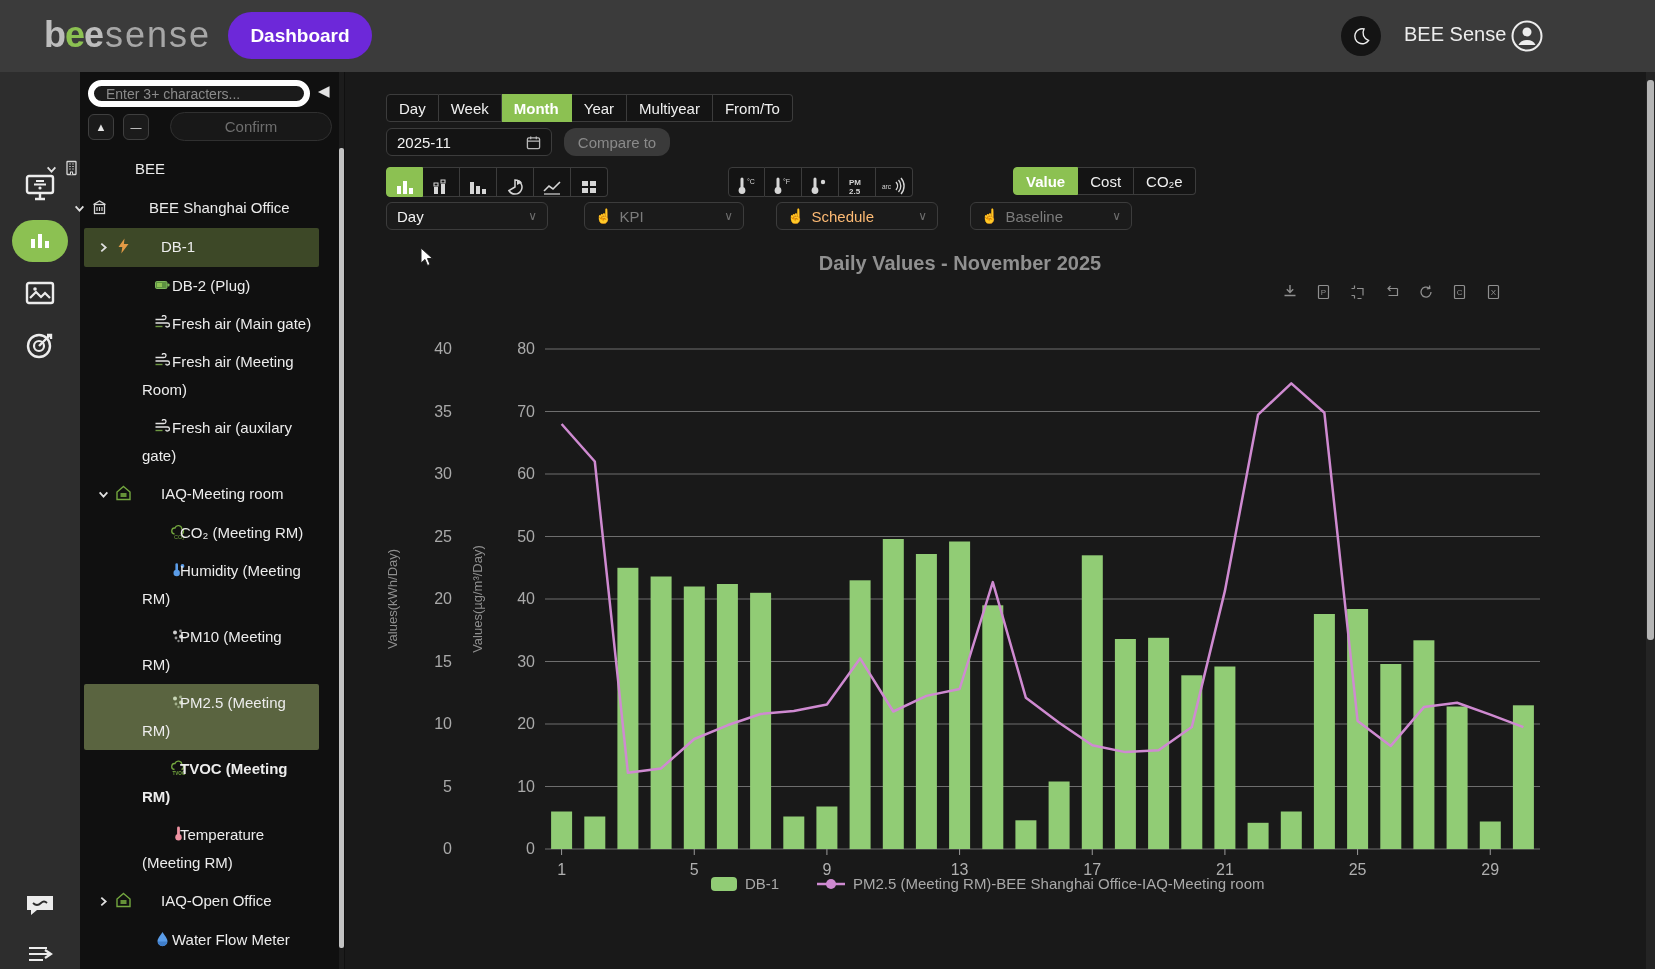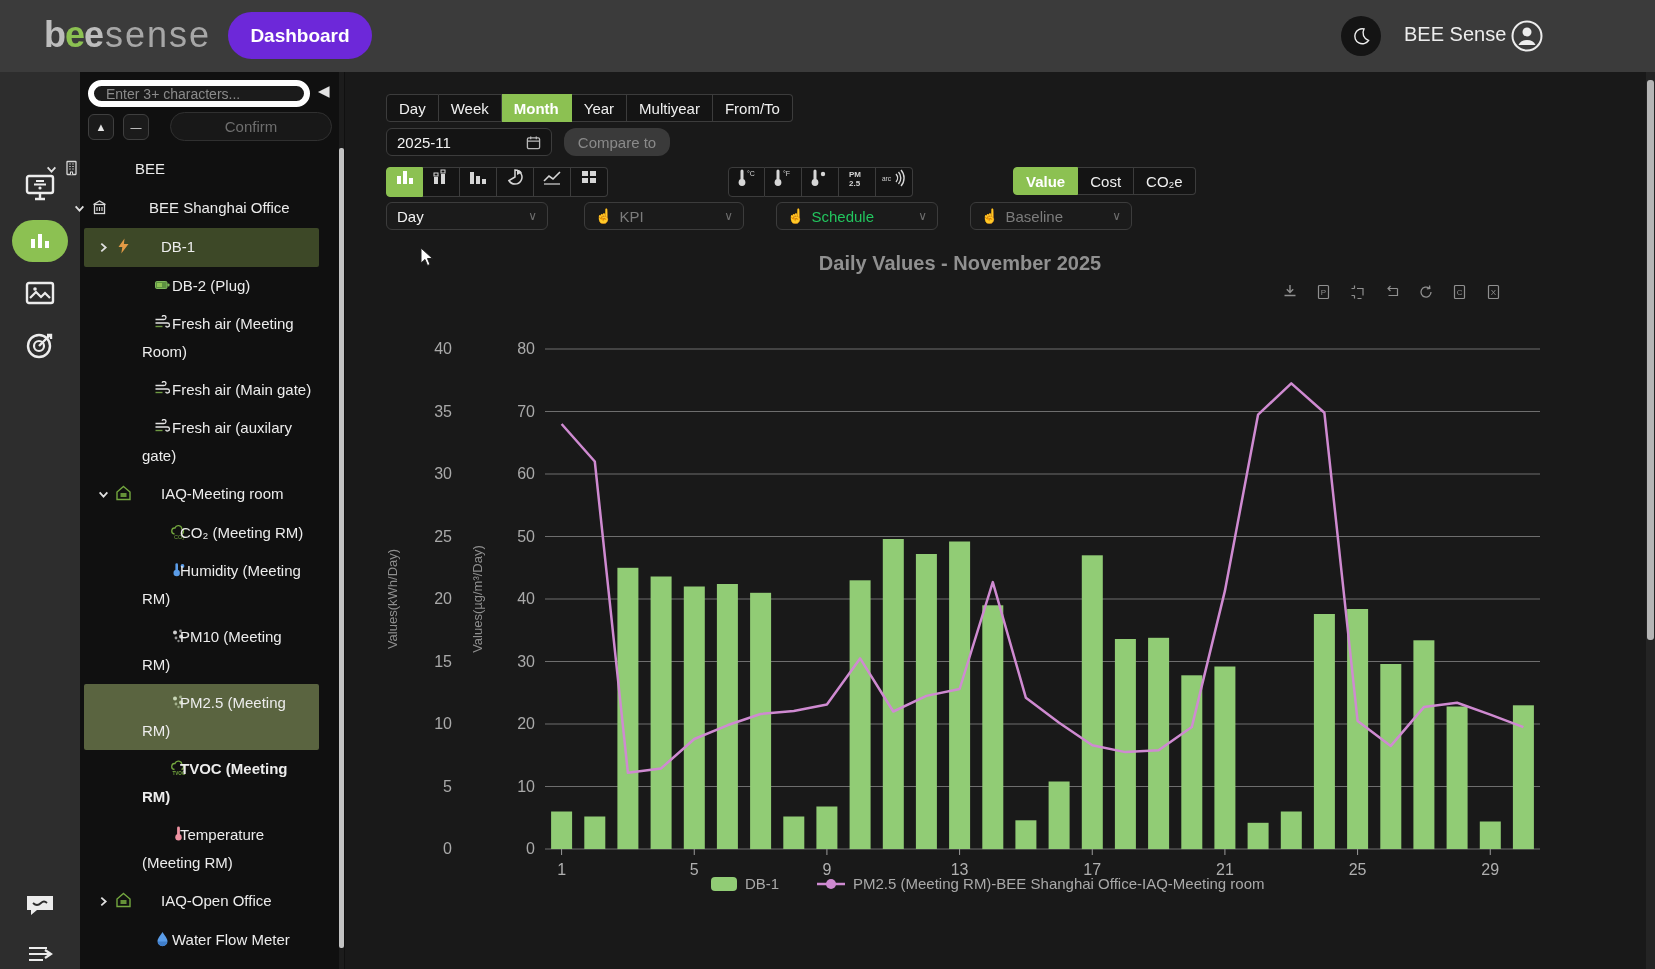--- a/index.html
+++ b/index.html
@@ -56,21 +56,21 @@
     border:1px solid #3c3c3c; border-left:none; color:#f0f0f0; font-size:15px; padding:0 12px;
     cursor:pointer; white-space:nowrap; }
   .tab:first-child { border-left:1px solid #3c3c3c; border-radius:4px 0 0 4px; }
   .tab:last-child { border-radius:0 4px 4px 0; }
   .tab.sel { background:#8cc152; color:#fff; font-weight:bold; border-color:#8cc152; }
   #date-input { position:absolute; left:386px; top:128px; width:166px; height:28px; border-radius:6px;
     background:#141414; border:1px solid #3c3c3c; color:#f2f2f2; font-size:15px; display:flex;
     align-items:center; padding:0 10px; justify-content:space-between; cursor:pointer; }
   #compare-btn { position:absolute; left:564px; top:128px; width:106px; height:28px; border-radius:12px;
     background:#3a3a3a; border:none; color:#8a8a8a; font-size:15px; cursor:default; }
-  .icon-btn { width:37px; height:30px; display:flex; align-items:flex-start; justify-content:center;
+  .icon-btn { width:37px; height:30px; display:flex; align-items:flex-end; justify-content:center;
     background:#141414; border:1px solid #3c3c3c; border-left:none; cursor:pointer; }
   .icon-btn:first-child { border-left:1px solid #3c3c3c; border-radius:4px 0 0 4px; }
   .icon-btn:last-child { border-radius:0 4px 4px 0; }
   .icon-btn.sel { background:#8cc152; border-color:#8cc152; }
   .dd { position:absolute; top:202px; height:28px; border-radius:6px; background:#1b1b1b;
     border:1px solid #3c3c3c; display:flex; align-items:center; padding:0 10px; font-size:15px;
     cursor:pointer; }
   .dd .dd-label { flex:1; }
   .dd .dd-chev { color:#6e6e6e; font-size:12px; }
   .dd .hand { color:#b08f4a; margin-right:7px; font-size:14px; }
@@ -178,26 +178,26 @@
           </svg></span><span class="lbl">DB-1</span></div>
       <div class="tree-row" style="text-indent: 6px;"><span class="ticon"><svg width="17" height="16" viewBox="0 0 16 16">
             <rect x="1" y="4.5" width="11.5" height="7" rx="1.2" fill="#5d9141" stroke="#7fb85c" stroke-width="1"></rect>
       <rect x="13" y="6.5" width="2" height="3" rx="0.8" fill="#7fb85c"></rect>
       <rect x="2.5" y="6" width="5" height="4" fill="#8cc152"></rect>
           </svg></span><span class="lbl">DB-2 (Plug)</span></div>
       <div class="tree-row" style="text-indent: 6px;"><span class="ticon"><svg width="17" height="16" viewBox="0 0 16 16">
             <path d="M1 4.5 h8.5 a2 2 0 1 0 -1.9 -2.7" fill="none" stroke="#e3e3e3" stroke-width="1.3"></path>
       <path d="M1 8 h12 a2 2 0 1 1 -1.9 2.7" fill="none" stroke="#e3e3e3" stroke-width="1.3"></path>
       <path d="M1 11.5 h7" stroke="#6f9a43" stroke-width="1.4"></path>
-          </svg></span><span class="lbl">Fresh air (Meeting Room)</span></div>
+          </svg></span><span class="lbl">Fresh air (Main gate)</span></div>
       <div class="tree-row" style="text-indent: 6px;"><span class="ticon"><svg width="17" height="16" viewBox="0 0 16 16">
             <path d="M1 4.5 h8.5 a2 2 0 1 0 -1.9 -2.7" fill="none" stroke="#e3e3e3" stroke-width="1.3"></path>
       <path d="M1 8 h12 a2 2 0 1 1 -1.9 2.7" fill="none" stroke="#e3e3e3" stroke-width="1.3"></path>
       <path d="M1 11.5 h7" stroke="#6f9a43" stroke-width="1.4"></path>
-          </svg></span><span class="lbl">Fresh air (Main gate)</span></div>
+          </svg></span><span class="lbl">Fresh air (Meeting Room)</span></div>
       <div class="tree-row" style="text-indent: 6px;"><span class="ticon"><svg width="17" height="16" viewBox="0 0 16 16">
             <path d="M1 4.5 h8.5 a2 2 0 1 0 -1.9 -2.7" fill="none" stroke="#e3e3e3" stroke-width="1.3"></path>
       <path d="M1 8 h12 a2 2 0 1 1 -1.9 2.7" fill="none" stroke="#e3e3e3" stroke-width="1.3"></path>
       <path d="M1 11.5 h7" stroke="#6f9a43" stroke-width="1.4"></path>
           </svg></span><span class="lbl">Fresh air (auxilary gate)</span></div>
       <div class="tree-row" style="text-indent: -22px;"><span class="chev"><svg width="11" height="11" viewBox="0 0 10 10" style="transform:rotate(90deg)">
     <polyline points="3,1.5 7,5 3,8.5" fill="none" stroke="#e0e0e0" stroke-width="1.6"></polyline>
           </svg></span><span class="ticon"><svg width="17" height="16" viewBox="0 0 16 16">
             <path d="M8 1.5 L14.5 7 V14.5 H1.5 V7 Z" fill="none" stroke="#74a83f" stroke-width="1.4"></path>
       <rect x="5" y="8" width="6" height="4" fill="#74a83f" opacity="0.85"></rect>
@@ -360,21 +360,21 @@
       <span class="dd-label" style="color:#f2f2f2">Day</span>
       <span class="dd-chev">∨</span>
     </div>
     <div class="dd" style="left: 584px; width: 160px;">
       <span class="hand">☝</span>
       <span class="dd-label" style="color:#7c7c7c">KPI</span>
       <span class="dd-chev">∨</span>
     </div>
     <div class="dd" style="left: 776px; width: 162px;">
       <span class="hand">☝</span>
-      <span class="dd-label" style="color:#22c55e">Schedule</span>
+      <span class="dd-label" style="color:#fdba74">Schedule</span>
       <span class="dd-chev">∨</span>
     </div>
     <div class="dd" style="left: 970px; width: 162px;">
       <span class="hand">☝</span>
       <span class="dd-label" style="color:#7c7c7c">Baseline</span>
       <span class="dd-chev">∨</span>
     </div>
   </div>
 
 <div id="mouse-cursor">

